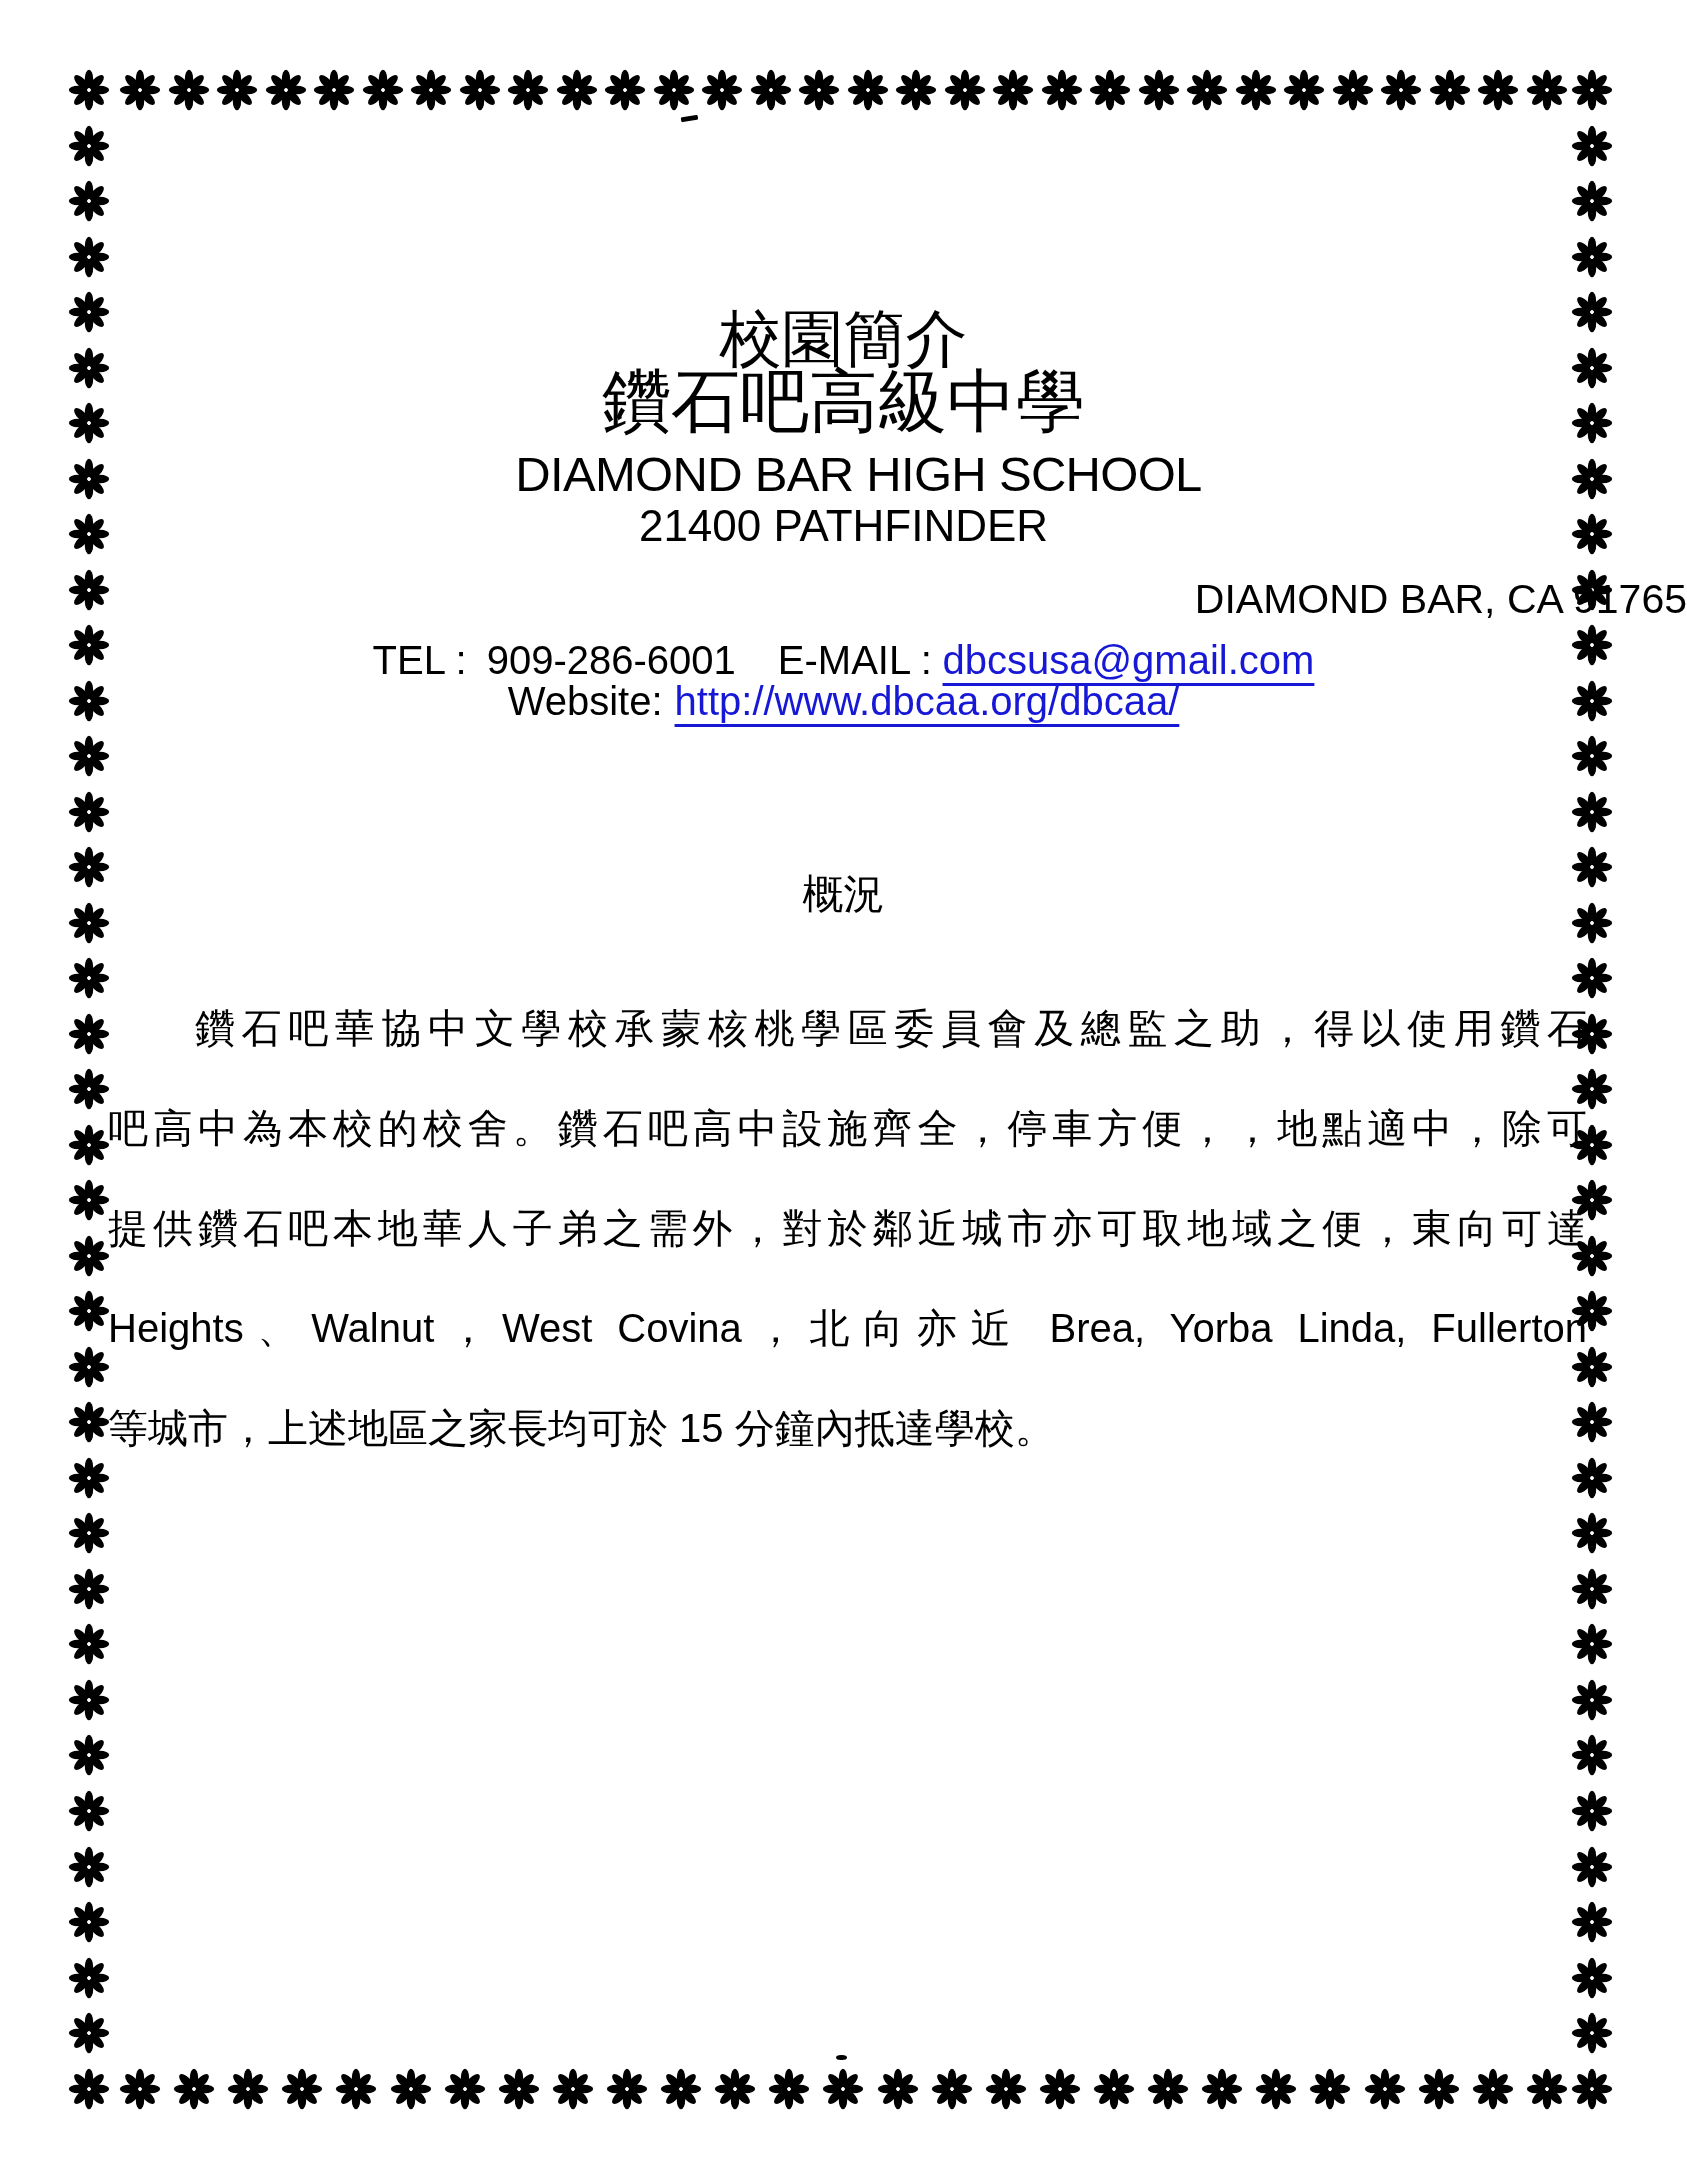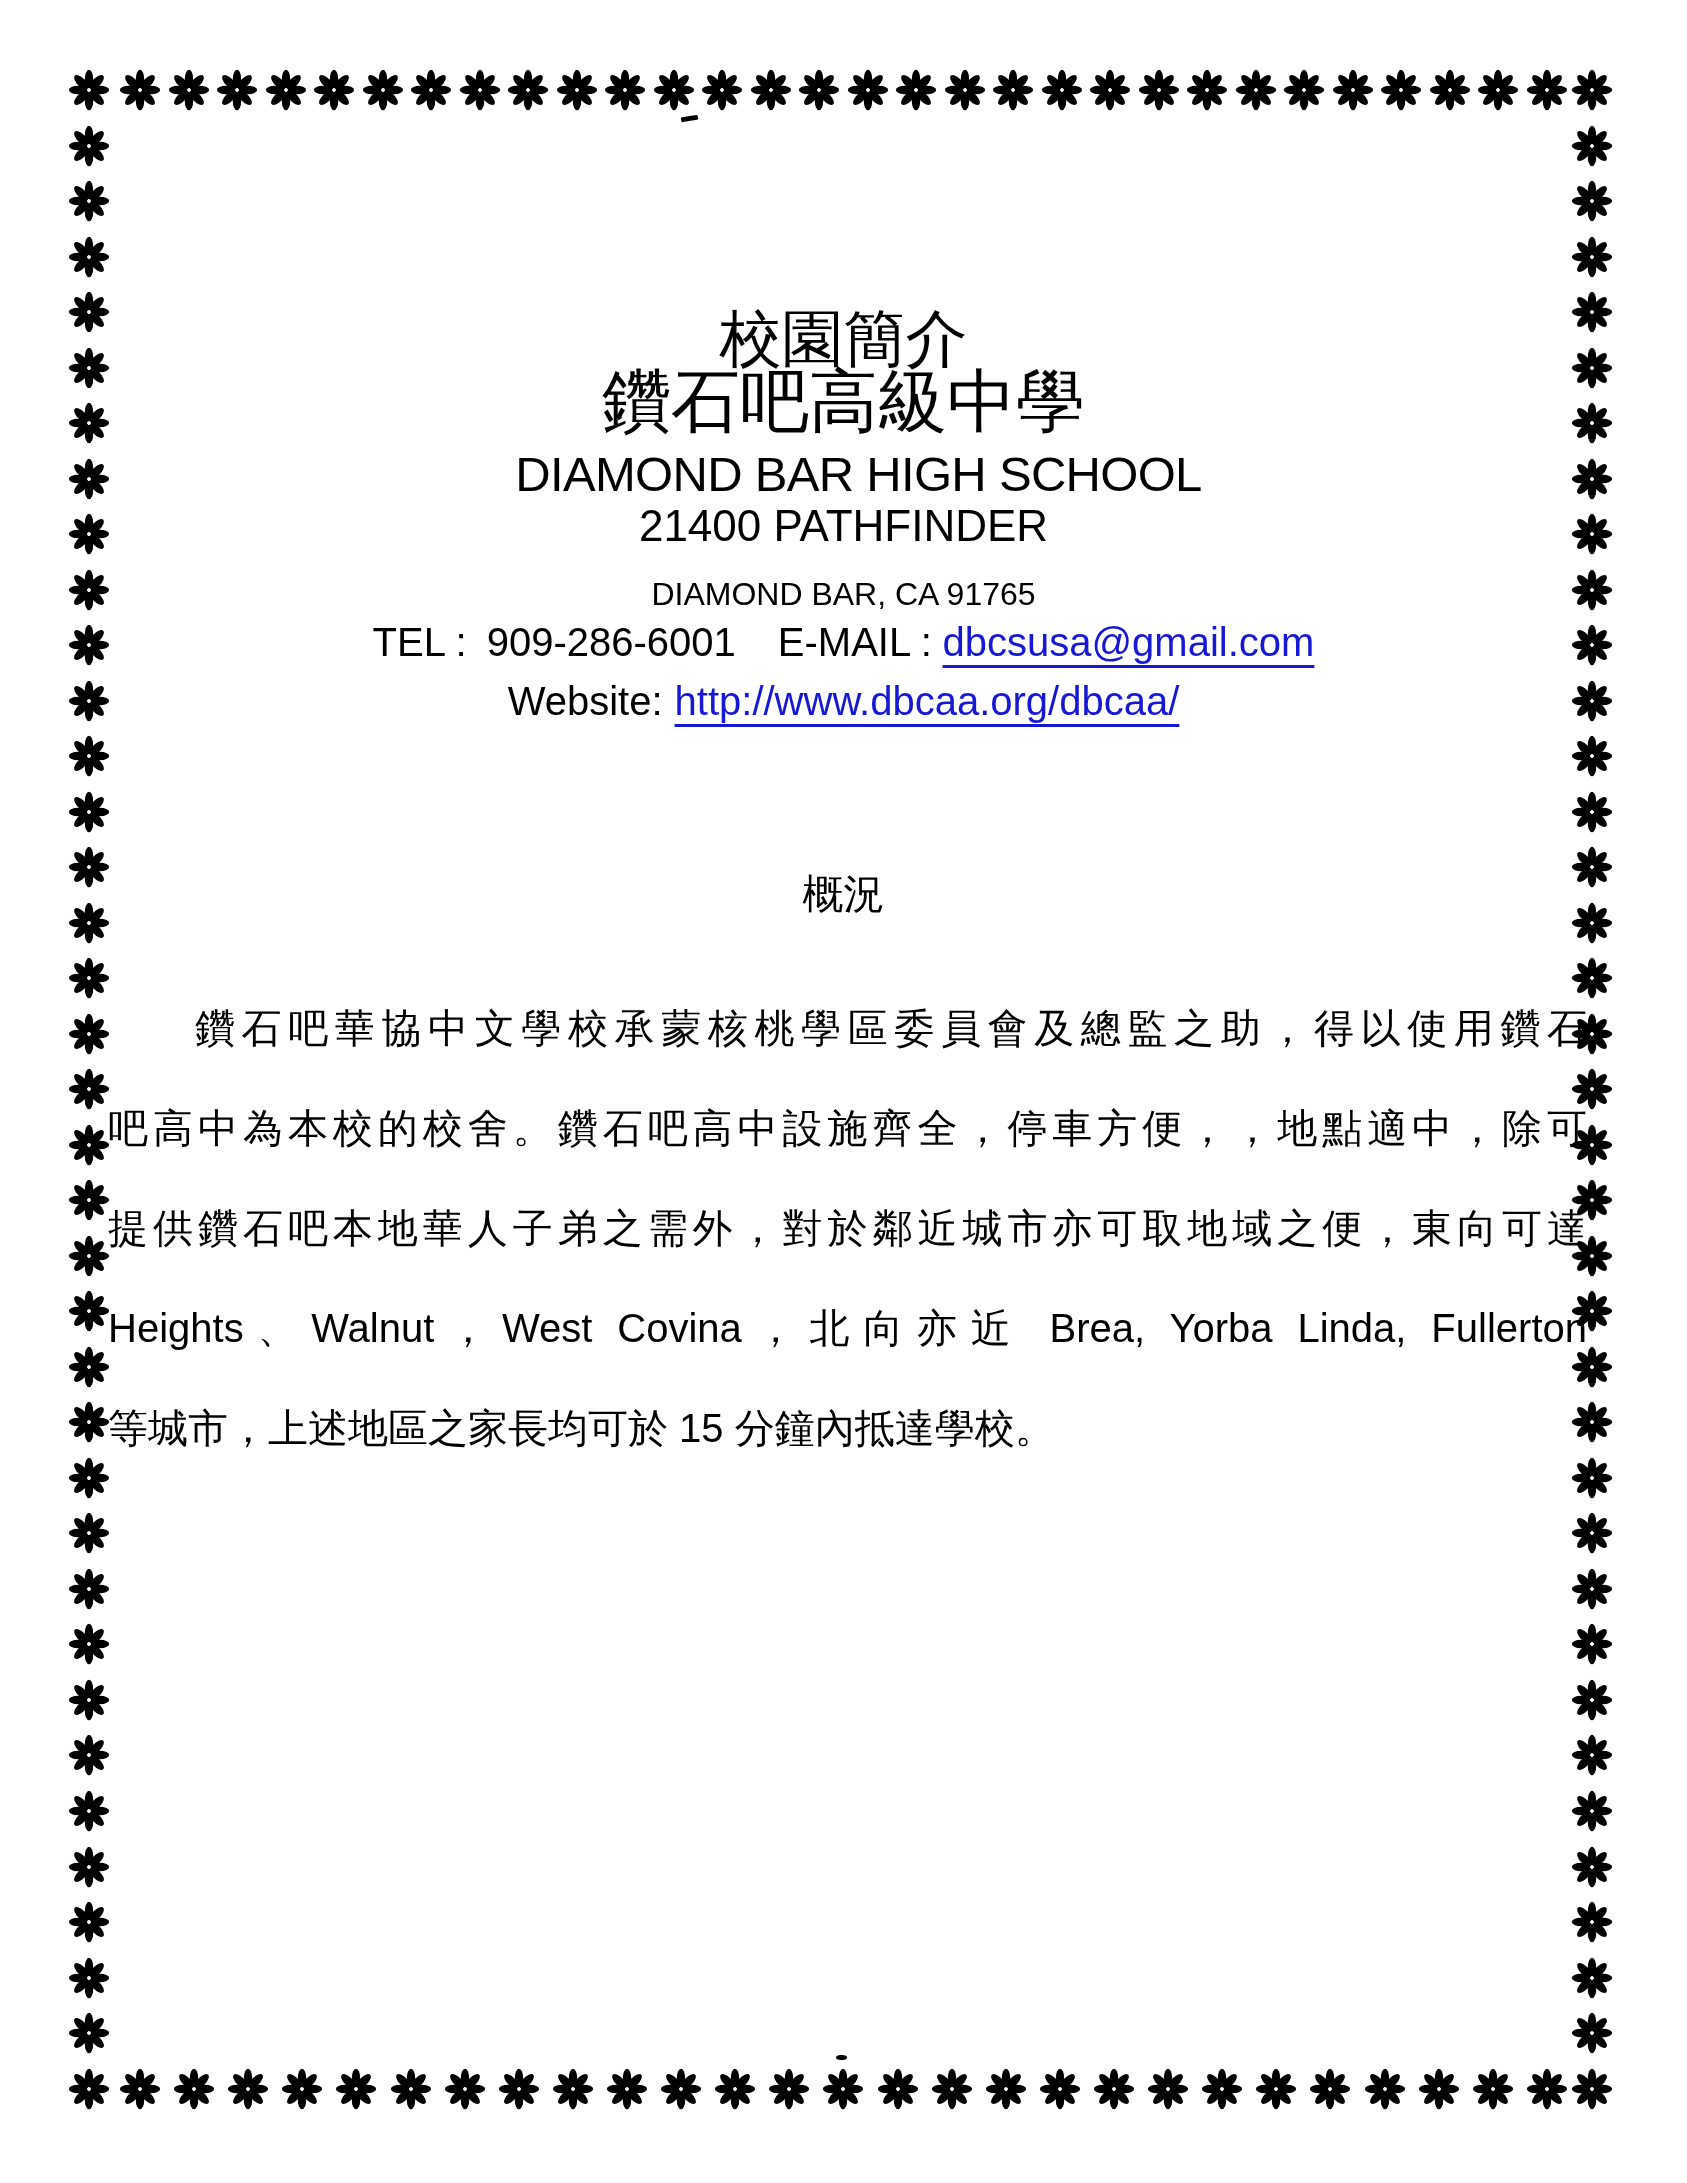--- a/index.html
+++ b/index.html
@@ -33,22 +33,22 @@
   .bottom-mark{
     position:absolute;left:836px;top:2055px;width:10.6px;height:5.3px;
     background:#000;border-radius:50%;
   }
   
   .line{position:absolute;left:0;right:0;text-align:center;line-height:1.12;white-space:nowrap;}
   .title-zh1{top:292px;font-size:62px;margin-top:12px;}
   .title-zh2{top:363px;font-size:69px;}
   .title-en{top:447px;font-size:49px;letter-spacing:-0.7px;padding-left:30px;}
   .addr1{top:501px;font-size:44px;}
-  .addr2{top:577px;font-size:32px;}
-  .contact-tel{top:620px;font-size:40px;}
+  .addr2{top:577px;font-size:41px;text-align:right;}
+  .contact-tel{top:638px;font-size:40px;}
   .contact-web{top:679px;font-size:40px;}
   .tel-num{margin-left:20px;}
   .email-label{margin-left:42px;}
   a.link{
     text-decoration:underline;
     text-decoration-thickness:3.3px;
     text-underline-offset:9.3px;
     cursor:pointer;
   }
   a.link.email{margin-left:10.6px;}

